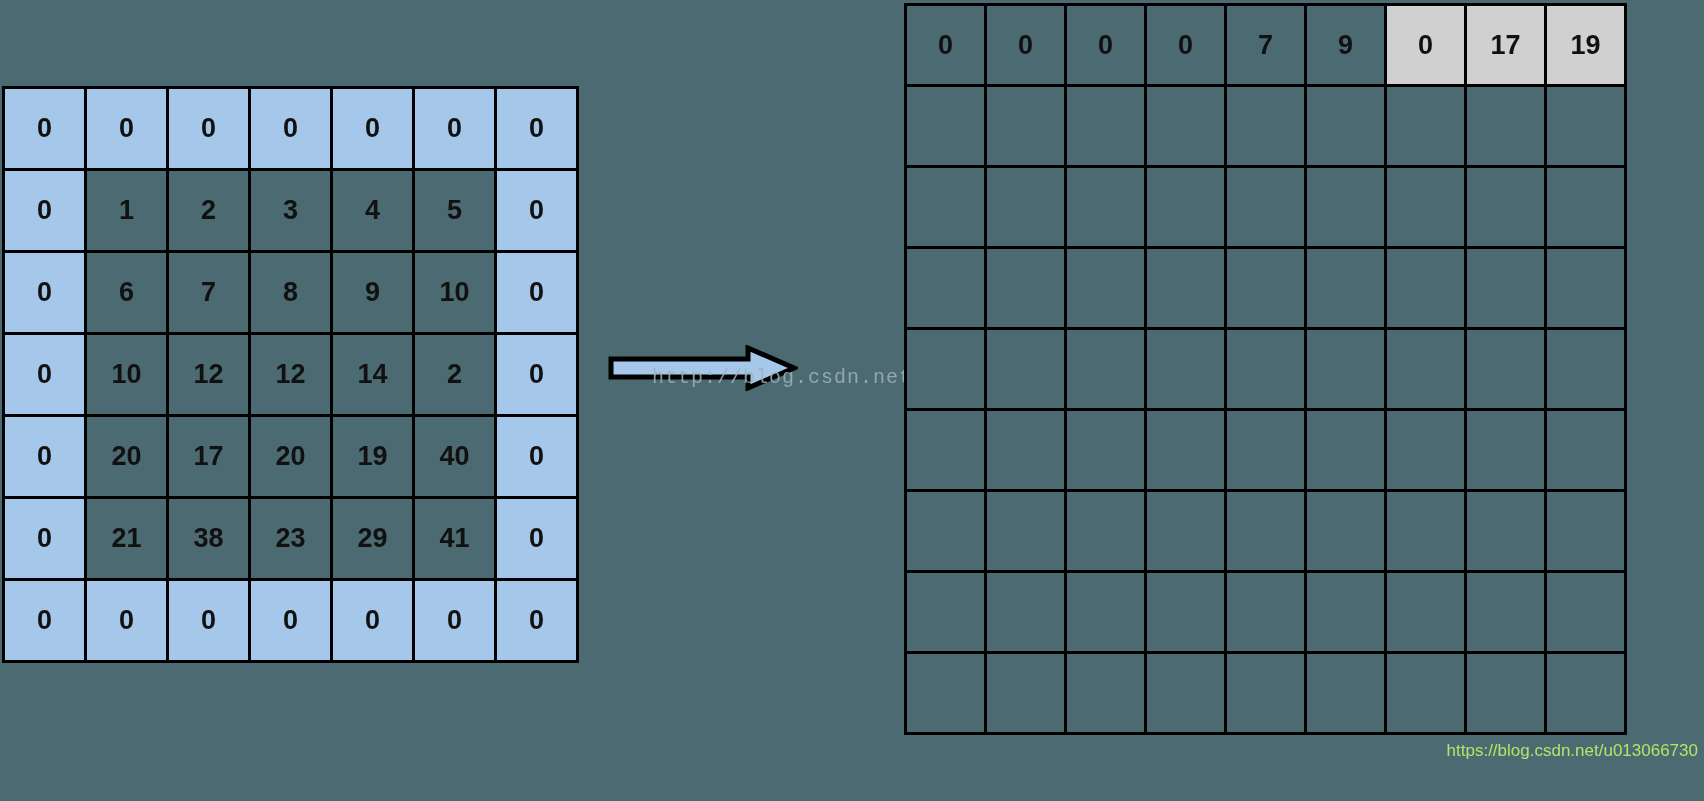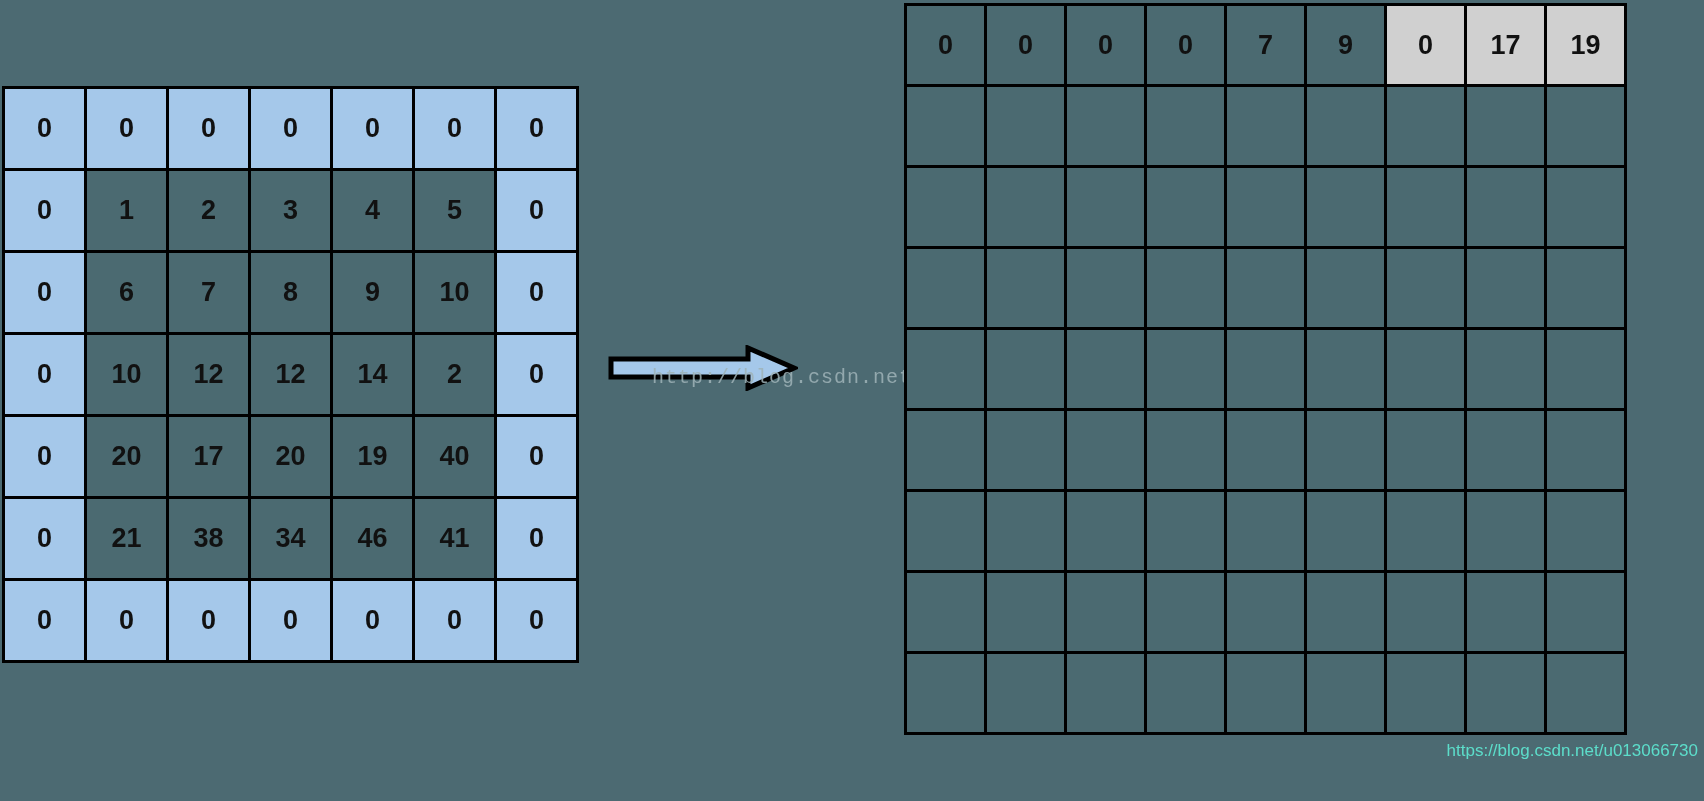--- a/index.html
+++ b/index.html
@@ -76,21 +76,21 @@
   }
   #right-grid td.highlight{background:#d0d0d0;}
   #right-grid td.empty{color:transparent;}
 
   
   #watermark-bottom{
     position:absolute;
     right:6px; bottom:40px;
     font-family:"Liberation Sans", sans-serif;
     font-size:17px;
-    color:#5eead4;
+    color:#bef264;
     white-space:nowrap;
     opacity:.9;
   }
 </style>
 </head>
 <body>
 
 <div id="stage">
 
   <table id="left-grid">
@@ -137,22 +137,22 @@
           <td class="core">17</td>
           <td class="core">20</td>
           <td class="core">19</td>
           <td class="core">40</td>
           <td class="pad">0</td>
         </tr>
         <tr>
           <td class="pad">0</td>
           <td class="core">21</td>
           <td class="core">38</td>
-          <td class="core">34</td>
-          <td class="core">46</td>
+          <td class="core">23</td>
+          <td class="core">29</td>
           <td class="core">41</td>
           <td class="pad">0</td>
         </tr>
         <tr>
           <td class="pad">0</td>
           <td class="pad">0</td>
           <td class="pad">0</td>
           <td class="pad">0</td>
           <td class="pad">0</td>
           <td class="pad">0</td>

